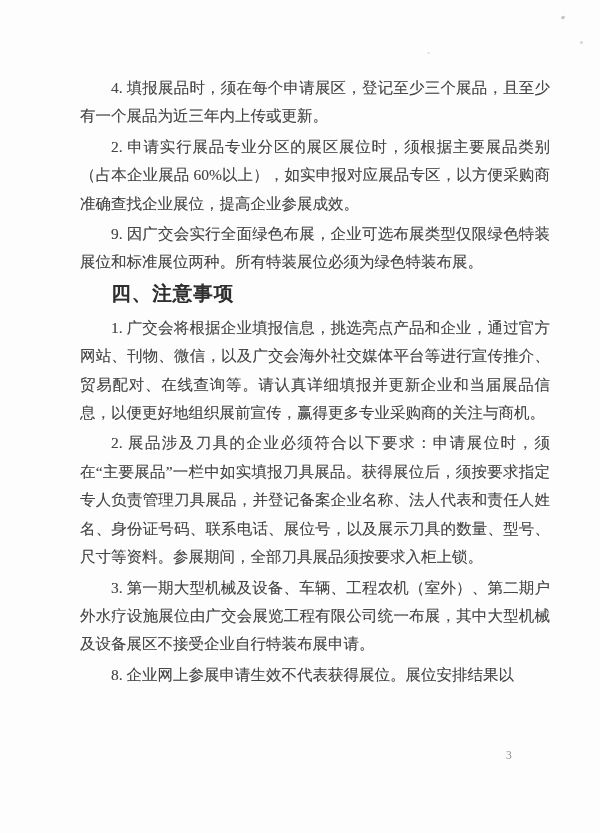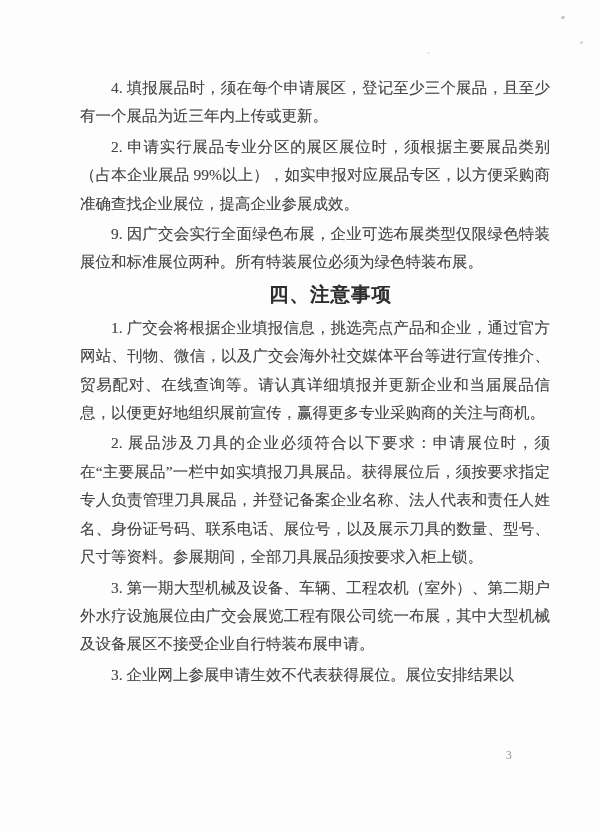--- a/index.html
+++ b/index.html
@@ -25,27 +25,27 @@
     text-align:justify;
     text-shadow:0 0 0.5px rgba(80,80,80,0.45);
   }
   .para{
     margin:0 0 2px 0;
     text-indent:2em;
   }
   .heading{
     margin:3px 0 4px 0;
     text-indent:1.6em;
-    font-family:Liberation Serif, serif;
+    font-family:Liberation Mono, monospace;
     font-weight:700;
     font-size:19.5px;
     line-height:30px;
     letter-spacing:1px;
     color:var(--heading-text);
-    text-align:center;
+    text-align:left;
   }
   .page-number{
     position:absolute;left:506px;top:748px;
     font-size:11.5px;line-height:14px;
     color:var(--page-number);
     font-family:"Liberation Serif","DejaVu Serif",serif;
   }
   .speck{
     position:absolute;border-radius:50%;
     background:var(--speck);
@@ -57,23 +57,23 @@
 </head>
 <body>
 
 <main class="page">
   <span class="speck s1"></span>
   <span class="speck s2"></span>
   <span class="speck s3"></span>
 
   <section class="doc-body">
       <p class="para">4. 填报展品时，须在每个申请展区，登记至少三个展品，且至少有一个展品为近三年内上传或更新。</p>
-      <p class="para">2. 申请实行展品专业分区的展区展位时，须根据主要展品类别（占本企业展品 99%以上），如实申报对应展品专区，以方便采购商准确查找企业展位，提高企业参展成效。</p>
+      <p class="para">2. 申请实行展品专业分区的展区展位时，须根据主要展品类别（占本企业展品 60%以上），如实申报对应展品专区，以方便采购商准确查找企业展位，提高企业参展成效。</p>
       <p class="para">9. 因广交会实行全面绿色布展，企业可选布展类型仅限绿色特装展位和标准展位两种。所有特装展位必须为绿色特装布展。</p>
       <p class="heading">四、注意事项</p>
       <p class="para">1. 广交会将根据企业填报信息，挑选亮点产品和企业，通过官方网站、刊物、微信，以及广交会海外社交媒体平台等进行宣传推介、贸易配对、在线查询等。请认真详细填报并更新企业和当届展品信息，以便更好地组织展前宣传，赢得更多专业采购商的关注与商机。</p>
       <p class="para">2. 展品涉及刀具的企业必须符合以下要求：申请展位时，须在“主要展品”一栏中如实填报刀具展品。获得展位后，须按要求指定专人负责管理刀具展品，并登记备案企业名称、法人代表和责任人姓名、身份证号码、联系电话、展位号，以及展示刀具的数量、型号、尺寸等资料。参展期间，全部刀具展品须按要求入柜上锁。</p>
       <p class="para">3. 第一期大型机械及设备、车辆、工程农机（室外）、第二期户外水疗设施展位由广交会展览工程有限公司统一布展，其中大型机械及设备展区不接受企业自行特装布展申请。</p>
-      <p class="para">3. 企业网上参展申请生效不代表获得展位。展位安排结果以</p>
+      <p class="para">8. 企业网上参展申请生效不代表获得展位。展位安排结果以</p>
     </section>
 
   <div class="page-number">3</div>
 </main>
 
 </body></html>

